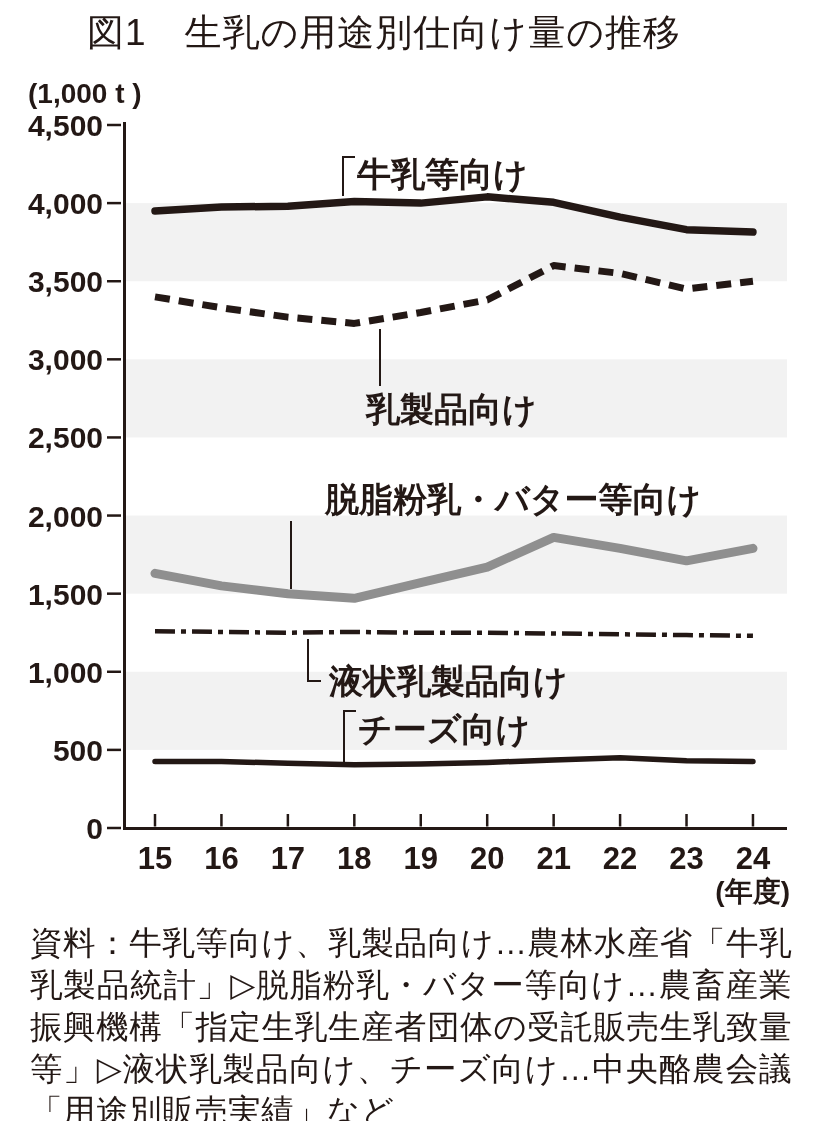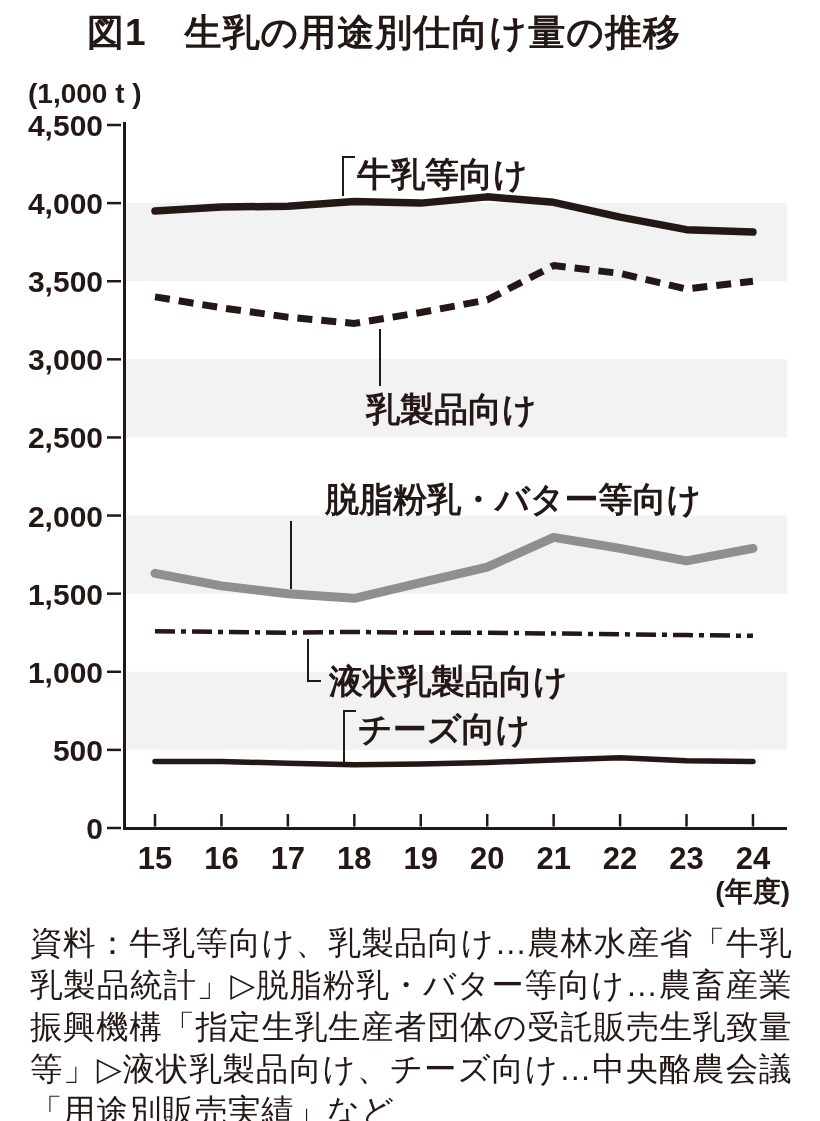--- a/index.html
+++ b/index.html
@@ -1,19 +1,19 @@
 <!DOCTYPE html>
 <html lang="ja"><head>
 <meta charset="utf-8">
 <style>
   html,body{margin:0;padding:0;background:#ffffff;}
   body{width:820px;height:1121px;position:relative;overflow:hidden;
        font-family:"Liberation Sans","DejaVu Sans",sans-serif;color:#231815;}
   .chart-title{position:absolute;left:0;top:8px;width:768px;text-align:center;
-       font-size:37px;font-weight:bold;letter-spacing:1px;white-space:nowrap;}
+       font-size:37px;font-weight:normal;letter-spacing:1px;white-space:nowrap;}
   .source-note{position:absolute;left:30px;top:922px;width:762px;
        font-size:32.5px;line-height:42px;font-weight:500;text-align:justify;
        letter-spacing:0.5px;}
   svg{position:absolute;left:0;top:0;}
   svg text{font-family:"Liberation Sans","DejaVu Sans",sans-serif;fill:#231815;}
   .tick-label{font-size:30px;font-weight:bold;}
   .xtick-label{font-size:31px;font-weight:bold;}
   .axis-note{font-size:28px;font-weight:bold;}
   .series-label{font-size:34px;font-weight:bold;}
 </style>

